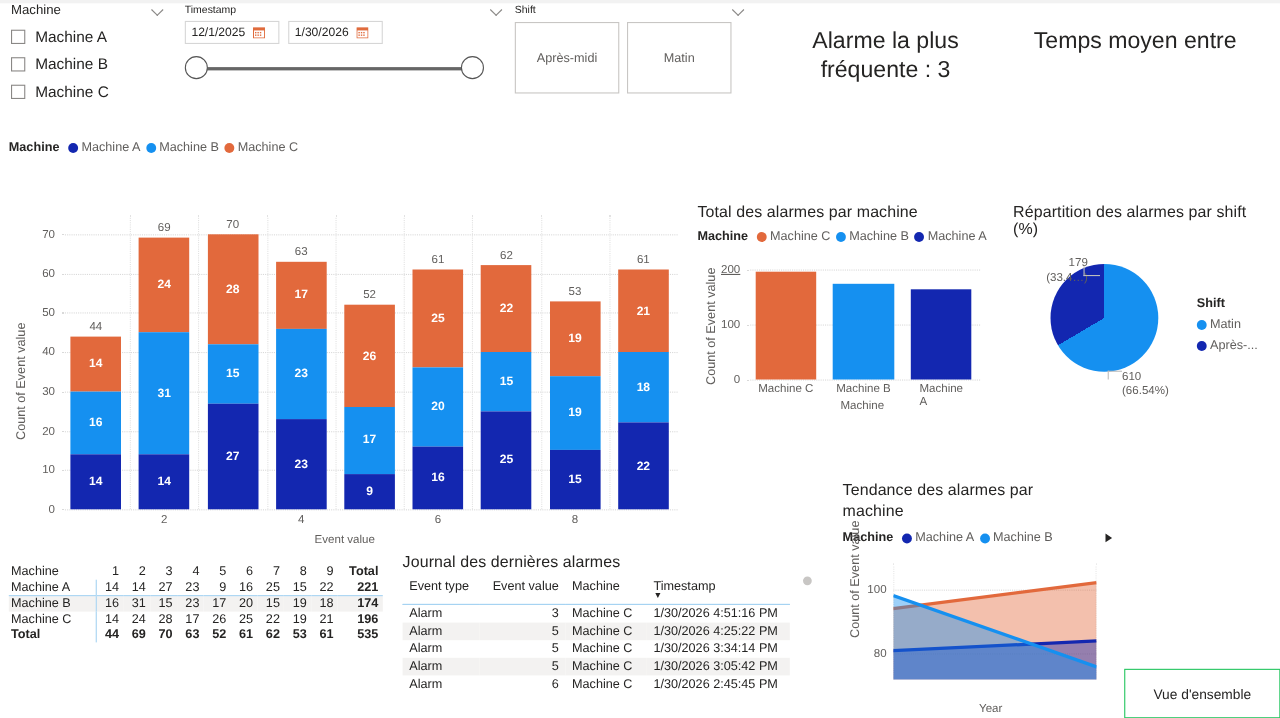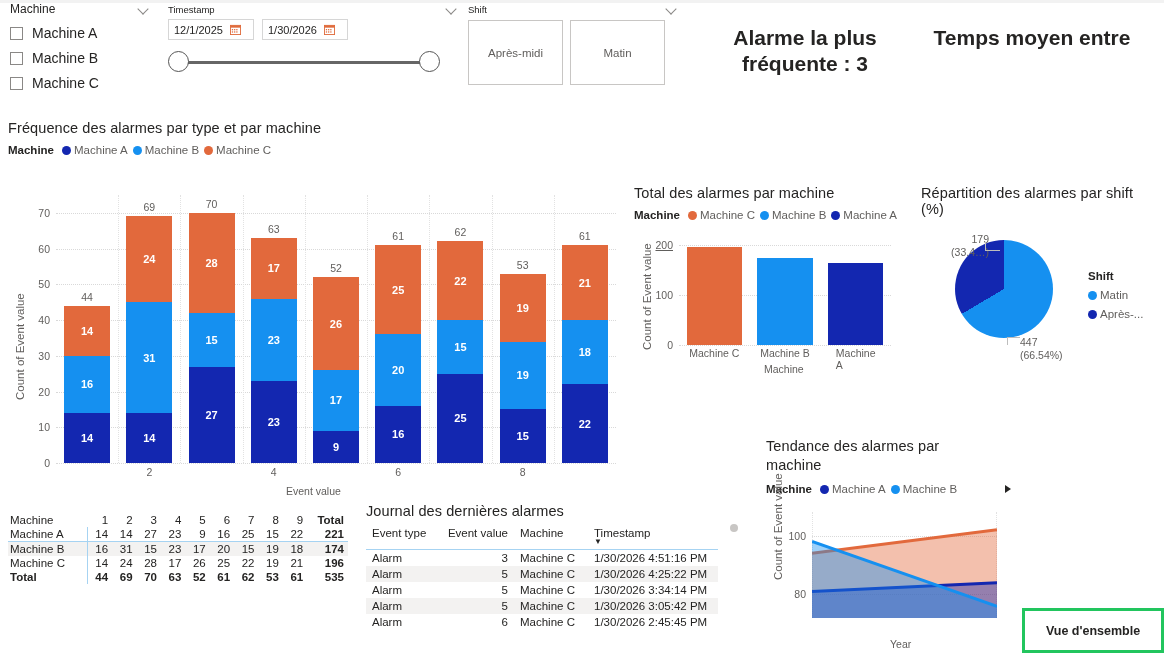--- a/index.html
+++ b/index.html
@@ -55,21 +55,21 @@
   .tile {
     border: 1px solid #c8c6c4; background: #fff;
     width: 95px; height: 65px;
     display: flex; align-items: center; justify-content: center;
     font-size: 11.5px; color: #605e5c;
   }
 
   
   .kpi {
     position: absolute; text-align: center;
-    font-size: 21px; line-height: 1.25; color: #252423; font-weight: 700;
+    font-size: 21px; line-height: 1.25; color: #252423; font-weight: 400;
   }
 
   
   .plot { position: absolute; }
   .gridline { position: absolute; left: 0; right: 0; height: 0;
               border-top: 1px dotted #d9d9d9; }
   .vgrid { position: absolute; top: 0; bottom: 0; width: 0; border-left: 1px dotted #e2e2e2; }
   .bar { position: absolute; bottom: 0; display: flex; flex-direction: column-reverse; }
   .seg { display: flex; align-items: center; justify-content: center;
          color: #fff; font-size: 11px; font-weight: bold; overflow: hidden; }
@@ -100,23 +100,23 @@
   .sortcaret { font-size: 8px; color: #252423; display: block; line-height: 6px; }
 
   
   .pie { position: absolute; border-radius: 50%; }
   .callout { position: absolute; font-size: 10.5px; color: #605e5c; line-height: 1.25; }
   .leader { position: absolute; border-left: 1px solid #bdbdbd; border-bottom: 1px solid #bdbdbd; }
   .leader2 { position: absolute; border-left: 1px solid #bdbdbd; border-top: 1px solid #bdbdbd; }
 
   
   .ov-btn {
-    position: absolute; border: 3px solid #22c55e; background: #fff;
+    position: absolute; border: 1px solid #22c55e; background: #fff;
     display: flex; align-items: center; justify-content: center;
-    font-size: 12.5px; color: #252423; font-weight: bold;
+    font-size: 12.5px; color: #252423;
   }
   .scroll-dot { position: absolute; width: 8px; height: 8px; border-radius: 50%; background: #c8c6c4; }
   .play-tri { width: 0; height: 0; border-left: 6px solid #252423;
               border-top: 4px solid transparent; border-bottom: 4px solid transparent; }
   .topbar { position: absolute; left: 0; top: 0; width: 1164px; height: 3px; background: #f2f2f2; }
 </style>
 </head>
 <body>
 
 <div class="page">
@@ -198,21 +198,20 @@
 
   <div class="kpi" style="left:700px; top:25px; width:210px;">
     <div>Alarme la plus</div>
     <div>fréquente : 3</div>
   </div>
   <div class="kpi" style="left:912px; top:25px; width:240px;">
     <div>Temps moyen entre</div>
   </div>
 
   <div class="abs" style="left:8px; top:120px;">
-    <div class="vtitle">Fréquence des alarmes par type et par machine</div>
     <div class="legend-row" style="margin-top:8px;">
       <span class="legend-title">Machine</span>
       <span class="legend-item">
         <span class="dot" style="background:#1327B0"></span>
         <span>Machine A</span>
       </span>
       <span class="legend-item">
         <span class="dot" style="background:#1590F0"></span>
         <span>Machine B</span>
       </span>
@@ -360,21 +359,21 @@
     <div class="vtitle">Répartition des alarmes par shift (%)</div>
   </div>
   <div class="pie" style="left:955px; top:240px; width:98px; height:98px;
        background: conic-gradient(from 0deg, #1590F0 0deg 239.5deg, #1327B0 239.5deg 360deg);"></div>
   <div class="callout" style="left:939px; top:233px; text-align:right; width:50px;">
     <div>179</div>
     <div>(33.4…)</div>
   </div>
   <div class="leader" style="left:985px; top:242px; width:15px; height:9px;"></div>
   <div class="callout" style="left:1020px; top:336px; width:60px;">
-    <div>447</div>
+    <div>610</div>
     <div>(66.54%)</div>
   </div>
   <div class="leader2" style="left:1007px; top:337px; width:13px; height:8px;"></div>
   <div class="abs" style="left:1088px; top:270px;">
     <div style="font-size:11.5px; font-weight:bold; color:#252423;">Shift</div>
     <div class="legend-item" style="margin-top:7px; font-size:11.5px; color:#605e5c;">
       <span class="dot" style="background:#1590F0"></span>
       <span>Matin</span>
     </div>
     <div class="legend-item" style="margin-top:7px; font-size:11.5px; color:#605e5c;">

